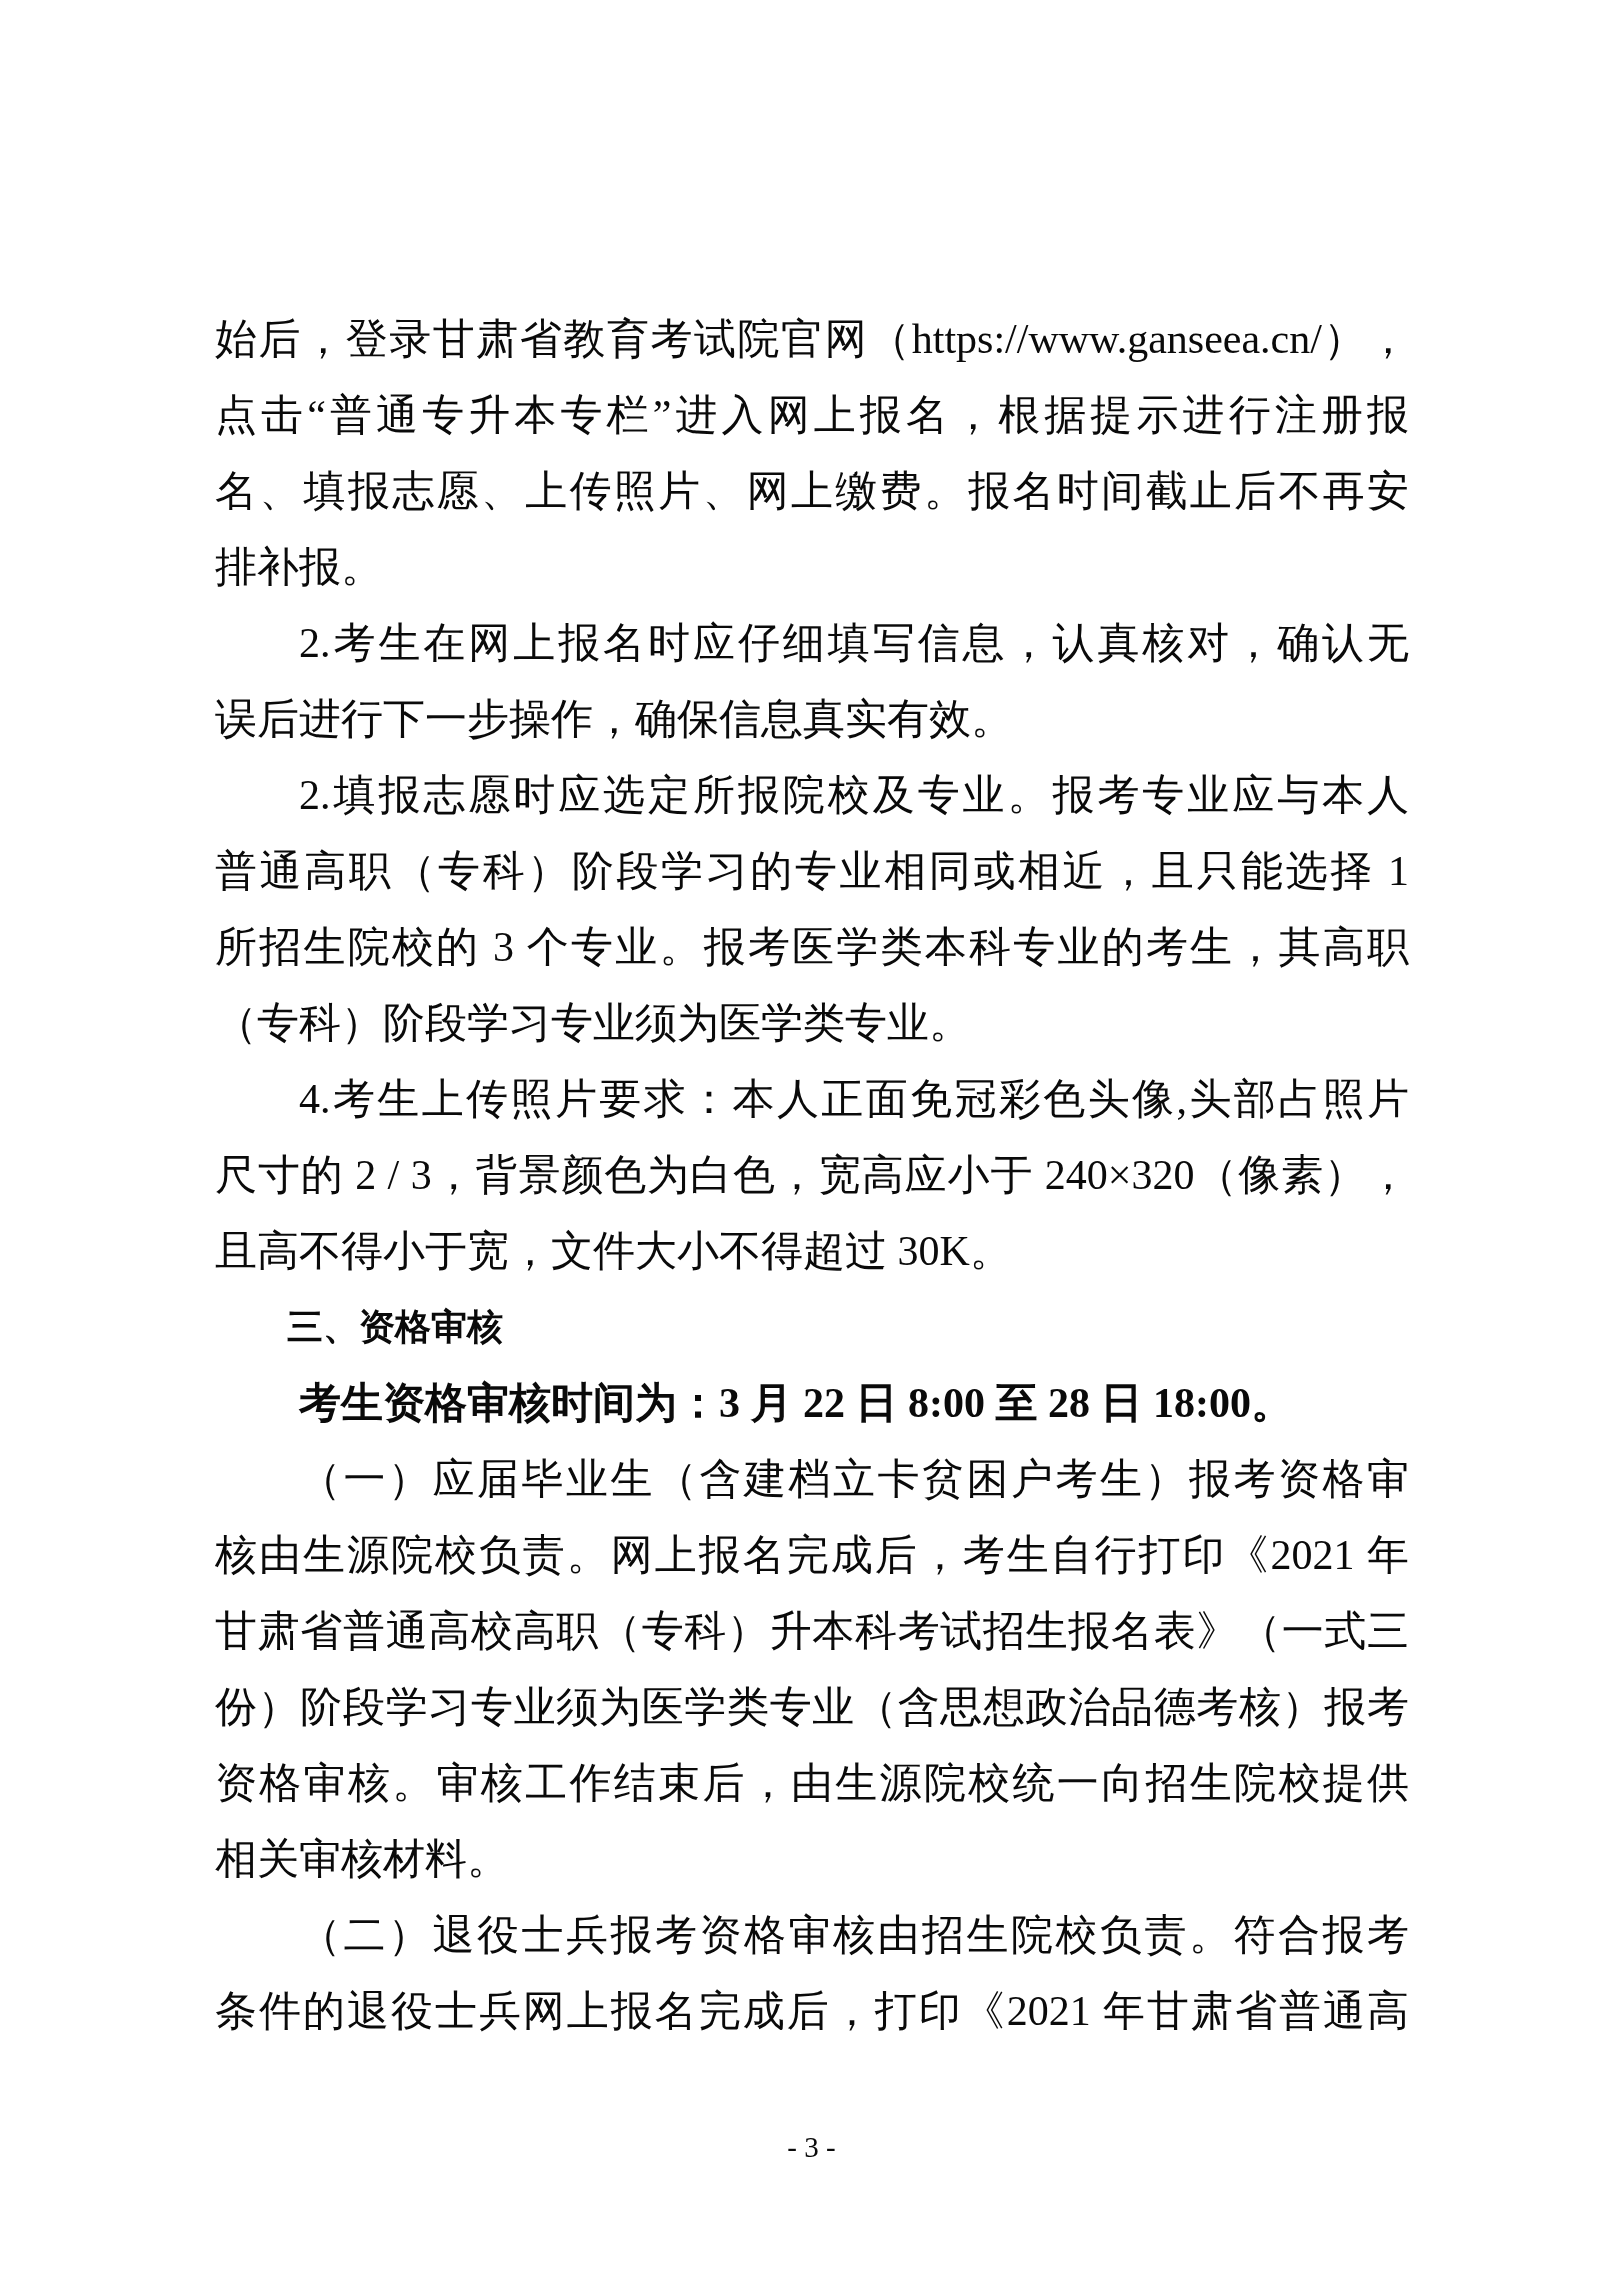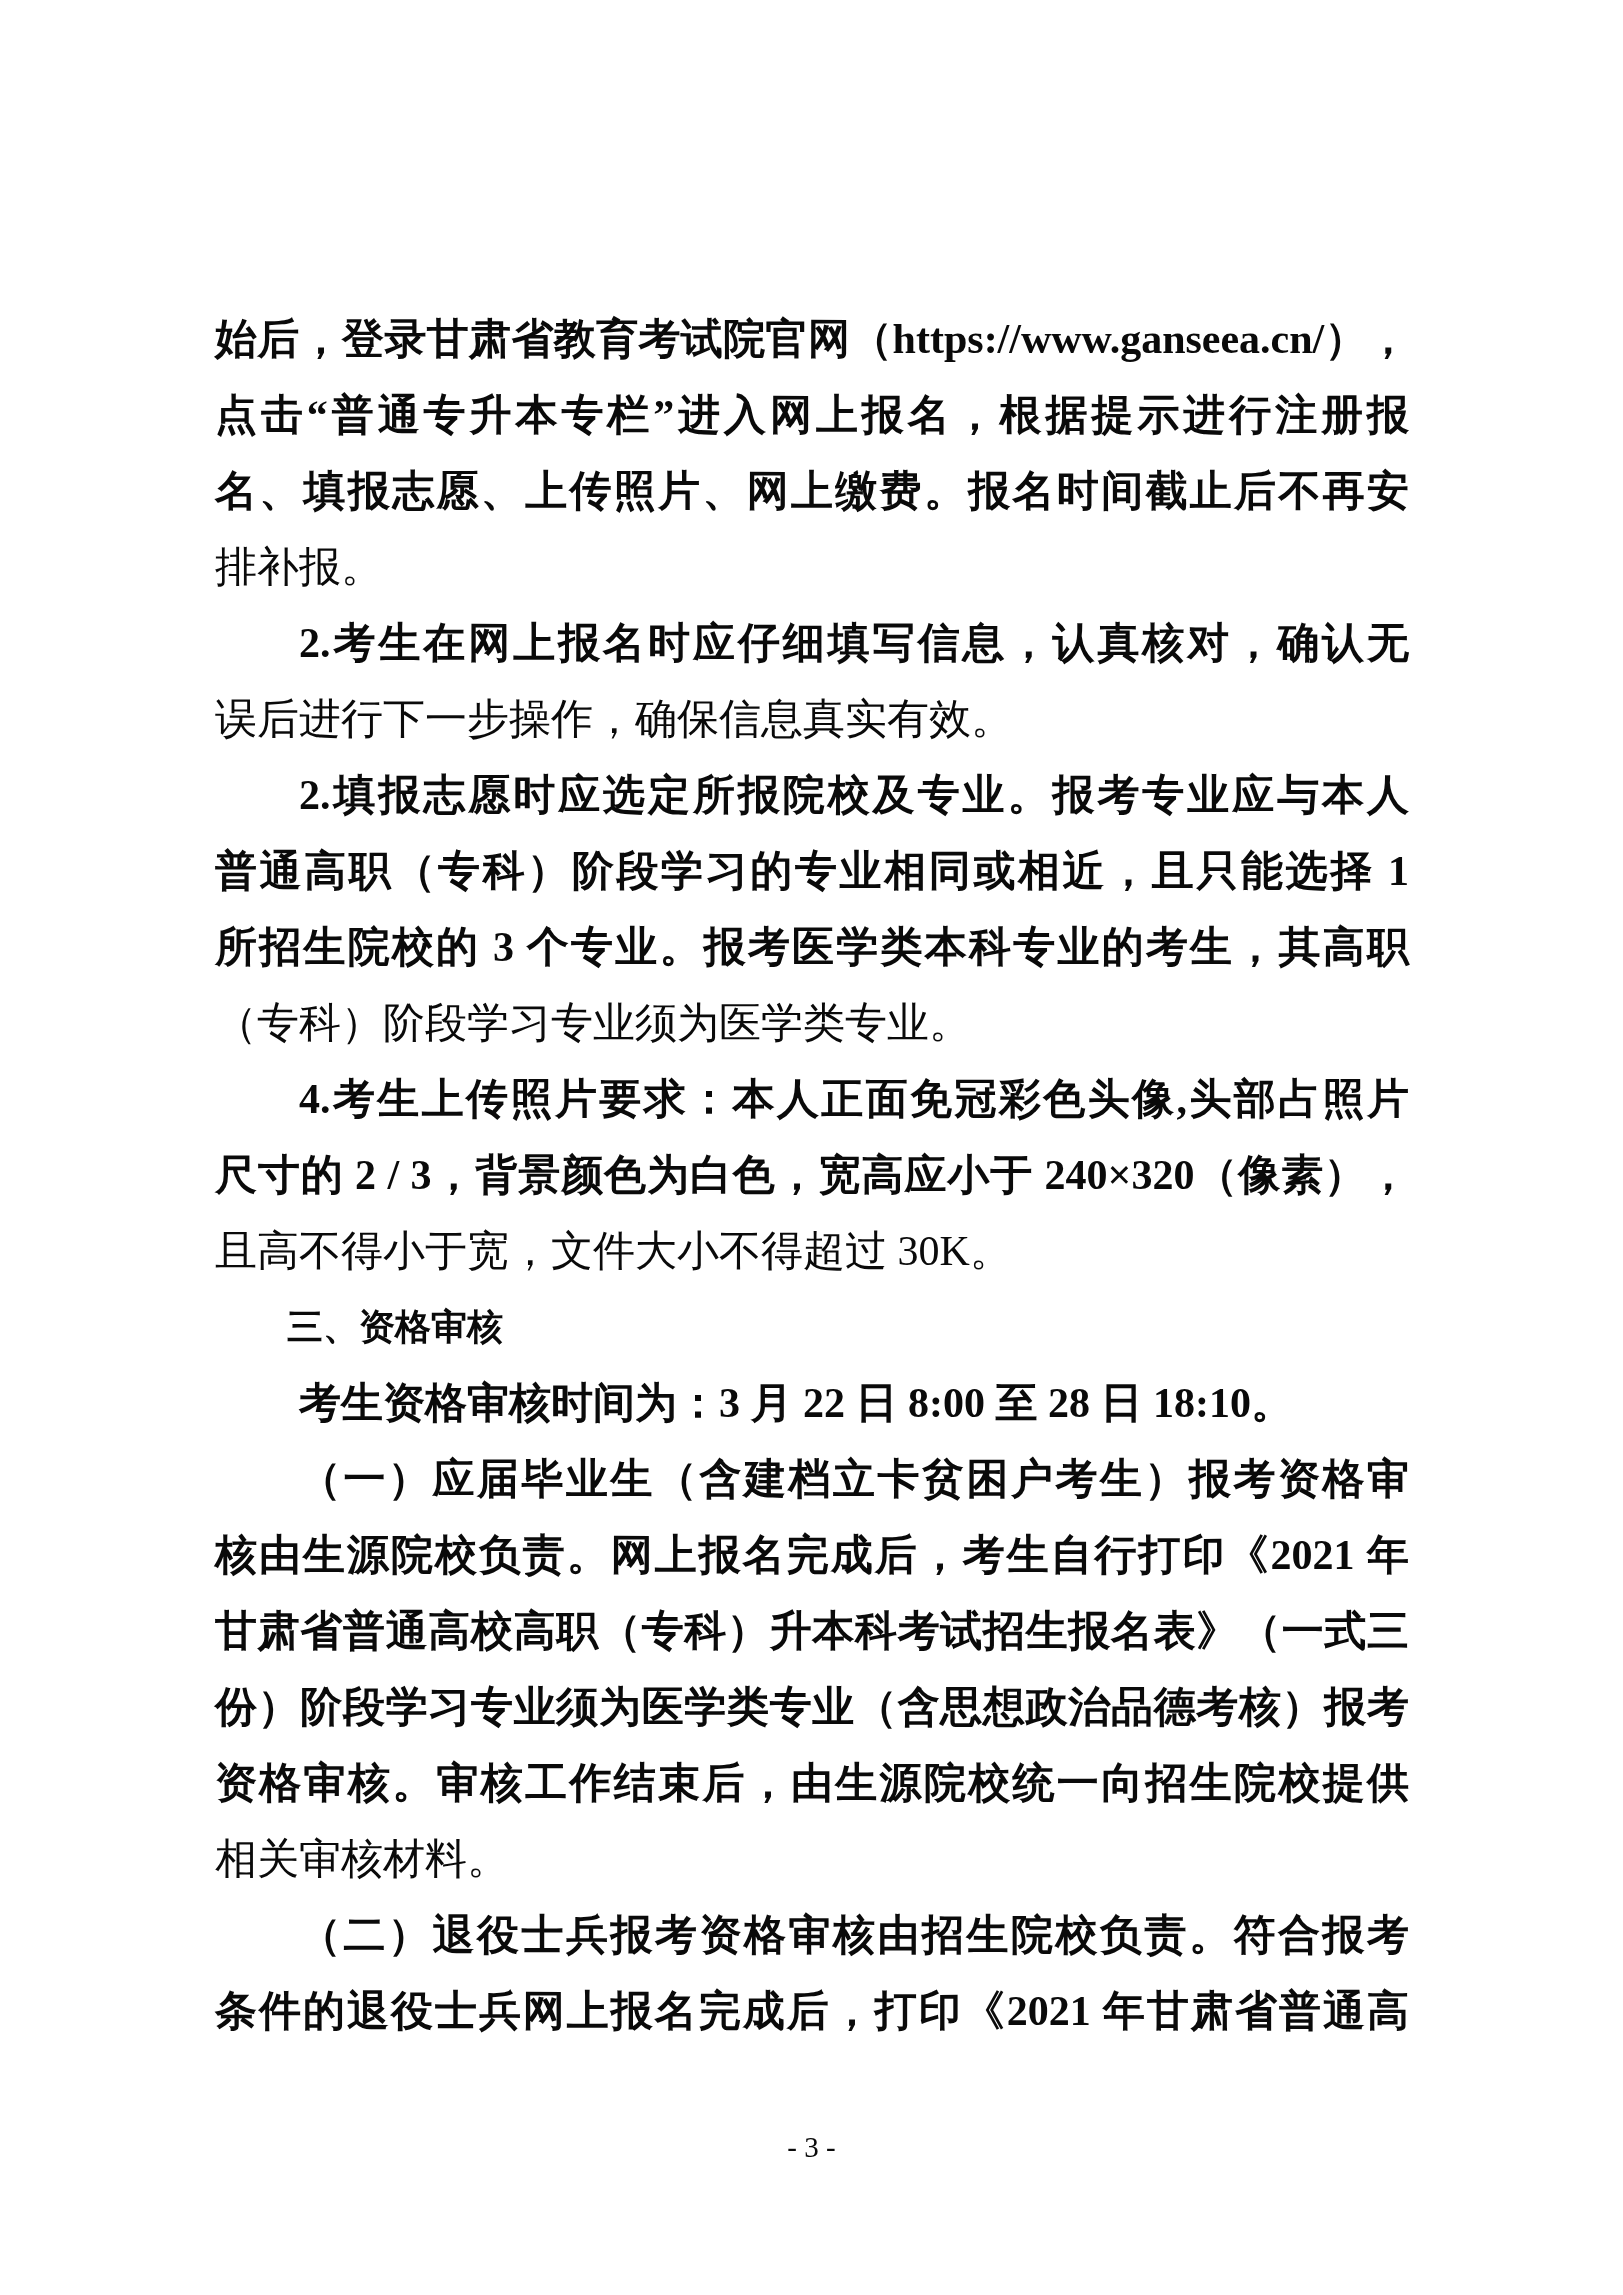--- a/index.html
+++ b/index.html
@@ -27,21 +27,20 @@
     line-height: 76px;
     height: 76px;
     white-space: normal;
     text-align: left;
     letter-spacing: 0;
   }
   .line.fill {
     text-align: justify;
     text-align-last: justify;
     text-justify: inter-character;
-    font-weight: bold;
   }
   .line.indent {
     text-indent: 2em;
   }
   .line.heading {
     font-weight: 700;
     font-family: "Liberation Sans", "DejaVu Sans", sans-serif;
     font-size: 36px;
   }
   .line.bold {
@@ -70,21 +69,21 @@
       <div class="line fill indent">2.考生在网上报名时应仔细填写信息，认真核对，确认无</div>
       <div class="line">误后进行下一步操作，确保信息真实有效。</div>
       <div class="line fill indent">2.填报志愿时应选定所报院校及专业。报考专业应与本人</div>
       <div class="line fill">普通高职（专科）阶段学习的专业相同或相近，且只能选择 1</div>
       <div class="line fill">所招生院校的 3 个专业。报考医学类本科专业的考生，其高职</div>
       <div class="line">（专科）阶段学习专业须为医学类专业。</div>
       <div class="line fill indent">4.考生上传照片要求：本人正面免冠彩色头像,头部占照片</div>
       <div class="line fill">尺寸的 2 / 3，背景颜色为白色，宽高应小于 240×320（像素），</div>
       <div class="line">且高不得小于宽，文件大小不得超过 30K。</div>
       <div class="line indent heading">三、资格审核</div>
-      <div class="line indent bold">考生资格审核时间为：3 月 22 日 8:00 至 28 日 18:10。</div>
+      <div class="line indent bold">考生资格审核时间为：3 月 22 日 8:00 至 28 日 18:00。</div>
       <div class="line fill indent">（一）应届毕业生（含建档立卡贫困户考生）报考资格审</div>
       <div class="line fill">核由生源院校负责。网上报名完成后，考生自行打印《2021 年</div>
       <div class="line fill">甘肃省普通高校高职（专科）升本科考试招生报名表》（一式三</div>
       <div class="line fill">份）阶段学习专业须为医学类专业（含思想政治品德考核）报考</div>
       <div class="line fill">资格审核。审核工作结束后，由生源院校统一向招生院校提供</div>
       <div class="line">相关审核材料。</div>
       <div class="line fill indent">（二）退役士兵报考资格审核由招生院校负责。符合报考</div>
       <div class="line fill">条件的退役士兵网上报名完成后，打印《2021 年甘肃省普通高</div>
     </div>
   <div class="footer">- 3 -</div>

